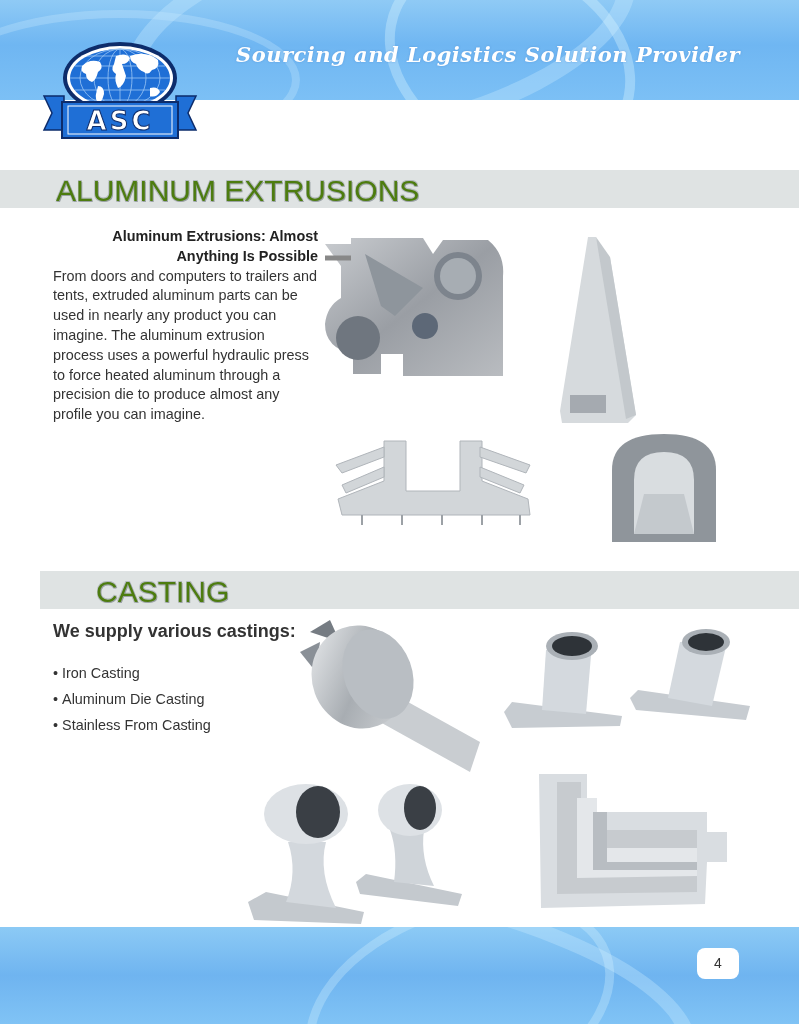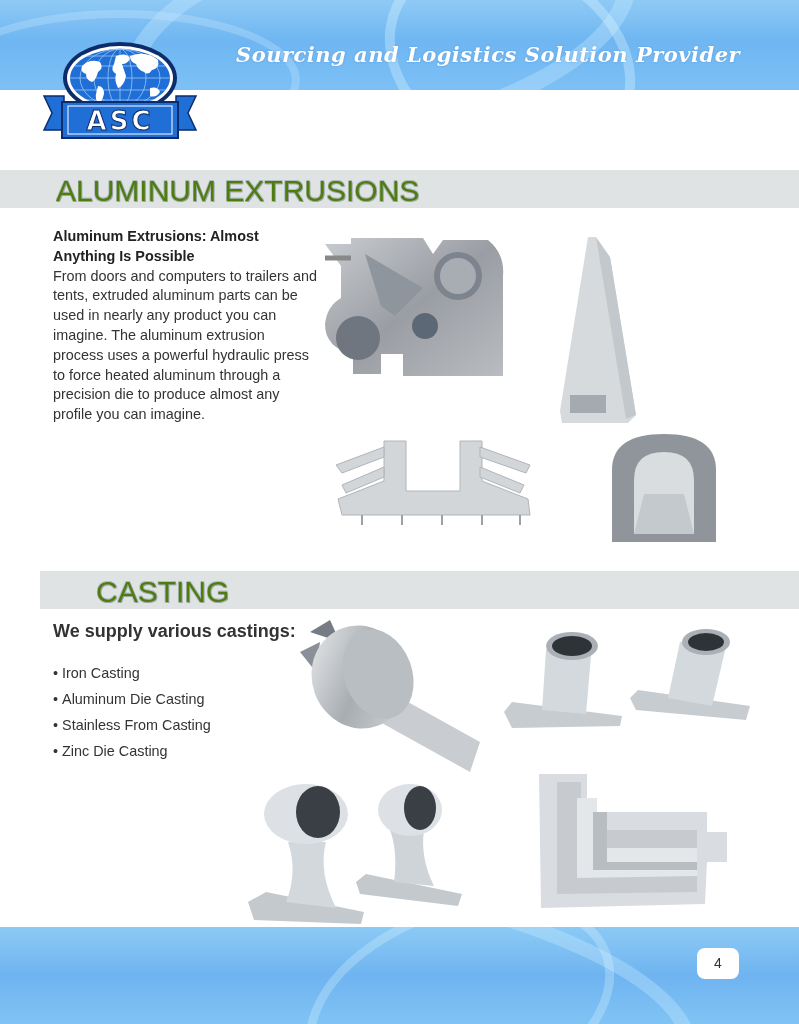--- a/index.html
+++ b/index.html
@@ -1,20 +1,20 @@
 <!DOCTYPE html>
 <html><head>
 <meta charset="utf-8">
 <style>
   * { box-sizing: border-box; margin: 0; padding: 0; }
   html, body { width: 799px; height: 1024px; overflow: hidden; background: #ffffff; }
   body { position: relative; font-family: "Liberation Sans", sans-serif; color: #333; }
 
   .header-band {
-    position: absolute; left: 0; top: 0; width: 799px; height: 90px;
+    position: absolute; left: 0; top: 0; width: 799px; height: 100px;
     background: linear-gradient(180deg, #8fcaf5 0%, #6fb6f2 45%, #7cc0f5 100%);
     overflow: hidden;
   }
   .header-band .swirl1 { position:absolute; left:120px; top:-80px; width:520px; height:220px; border-radius:50%;
     border: 18px solid rgba(200,235,255,0.35); transform: rotate(-12deg); }
   .header-band .swirl2 { position:absolute; left:380px; top:-40px; width:260px; height:200px; border-radius:50%;
     border: 10px solid rgba(220,245,255,0.35); transform: rotate(25deg); }
   .header-band .swirl3 { position:absolute; left:-60px; top:10px; width:360px; height:140px; border-radius:50%;
     border: 8px solid rgba(220,245,255,0.25); }
   .tagline {
@@ -33,21 +33,21 @@
     position: absolute; left: 56px; top: 4px;
     font-family: Liberation Sans, sans-serif; font-size: 30px; font-weight: normal;
     color: #4d7c0f; letter-spacing: 0px;
     text-shadow: 1px 1px 0 #9aa2a4, -0.6px -0.6px 0 #b5bcbe, 0.6px -0.6px 0 #b5bcbe, -0.6px 0.6px 0 #b5bcbe;
   }
 
   .intro {
     position: absolute; left: 53px; top: 227px; width: 265px;
     font-size: 14.4px; line-height: 19.8px; color: #333;
   }
-  .intro .heading { font-weight: bold; color: #222; display: block; }
+  .intro .heading { font-weight: bold; color: #222; display: block; text-align: right; }
 
   .casting-intro {
     position: absolute; left: 53px; top: 621px; font-size: 18px; color: #333; font-weight: bold;
   }
   .casting-list { position: absolute; left: 53px; top: 663px; list-style: none; }
   .casting-list li { font-size: 14.4px; color: #333; height: 26px; line-height: 20px; }
   .casting-list li::before { content: "\2022"; margin-right: 4px; }
 
   .photo { position: absolute; }
 
@@ -166,21 +166,20 @@
 
 <div class="section-bar" style="top:571px;margin-left:40px;">
   <div class="section-title">CASTING</div>
 </div>
 
 <div class="casting-intro">We supply various castings:</div>
 <ul class="casting-list">
   <li>Iron Casting</li>
   <li>Aluminum Die Casting</li>
   <li>Stainless From Casting</li>
-  <li>Zinc Die Casting</li>
 </ul>
 
 <svg class="photo" style="left:280px; top:612px;" width="220" height="165" viewBox="0 0 220 165">
   <defs>
     <linearGradient id="steel" x1="0" y1="0" x2="1" y2="1">
       <stop offset="0" stop-color="#eceef0"></stop>
         <stop offset="0.5" stop-color="#a8adb2"></stop>
         <stop offset="1" stop-color="#d5d8db"></stop>
     </linearGradient>
   </defs>

